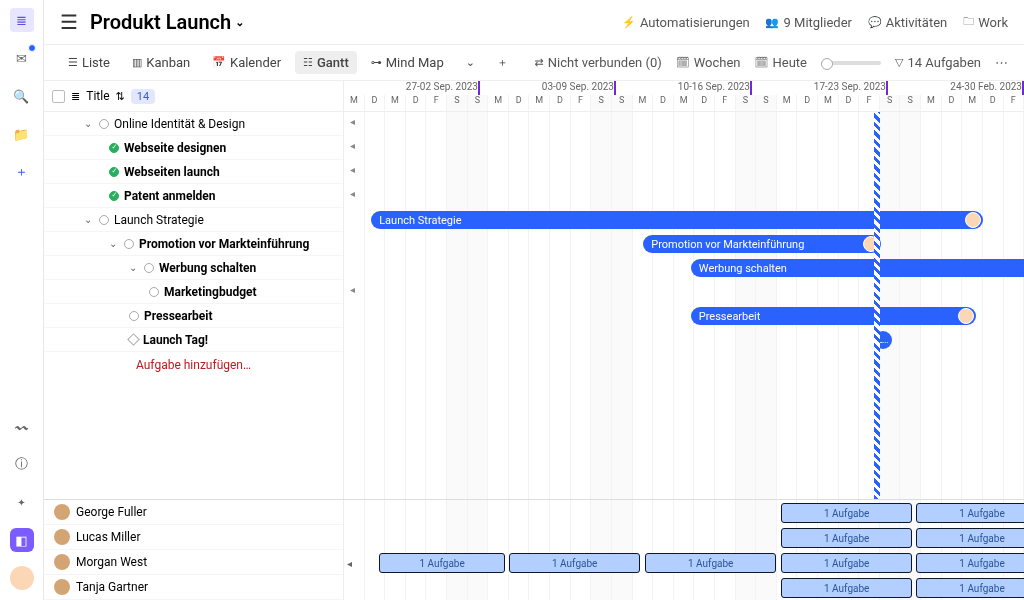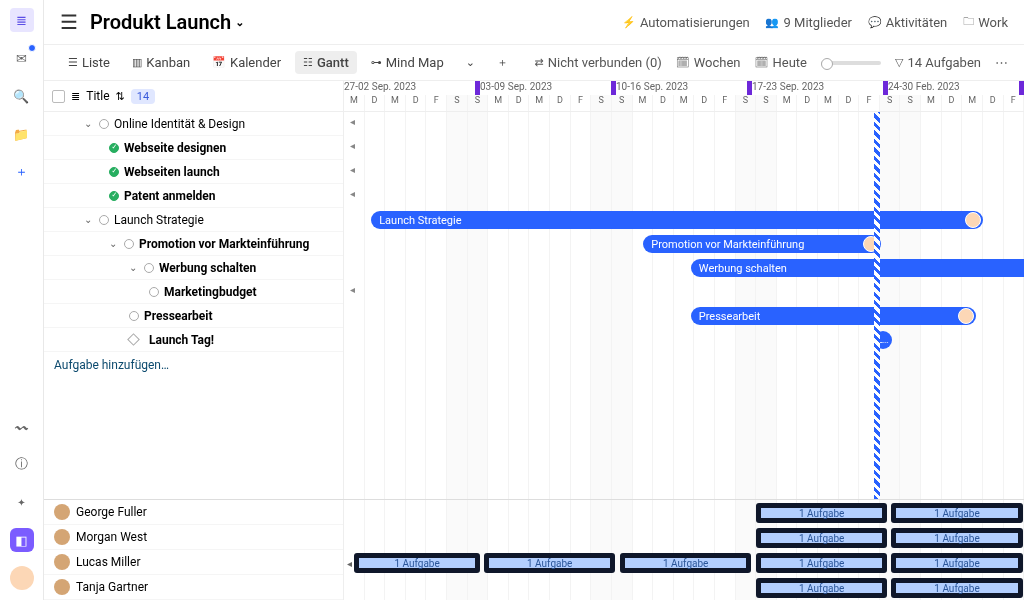--- a/index.html
+++ b/index.html
@@ -26,58 +26,58 @@
 .view-btn.active { background: #eee; font-weight: 500; }
 .view-bar .right-tools { margin-left: auto; display: flex; align-items: center; gap: 14px; color: #555; }
 .right-tools .tool { display: flex; align-items: center; gap: 4px; cursor: pointer; }
 
 .gantt-wrap { flex: 1; display: flex; flex-direction: column; overflow: hidden; }
 .gantt-header-row { display: flex; border-bottom: 1px solid #eee; }
 .left-column-header { width: 300px; flex-shrink: 0; border-right: 1px solid #eee; display: flex; align-items: center; padding: 4px 8px; gap: 6px; font-size: 12px; min-height: 30px; }
 .title-badge { background: #e0e7ff; color: #3b5bdb; padding: 1px 6px; border-radius: 4px; font-size: 11px; }
 .timeline-header { flex: 1; position: relative; font-size: 10px; color: #666; }
 .timeline-weeks { display: flex; height: 14px; }
-.timeline-week { flex: 1; text-align: left; border-right: 5px solid #6d28d9; }
+.timeline-week { flex: 1; text-align: right; border-right: 2px solid #6d28d9; }
 .timeline-days { display: flex; height: 16px; }
 .timeline-day { flex: 1; text-align: center; border-right: 1px solid #f3f3f3; font-size: 9px; }
 .timeline-day.weekend { background: #fafafa; }
 
 .gantt-body { display: flex; flex: 1; overflow: hidden; }
 .task-list { width: 300px; flex-shrink: 0; border-right: 1px solid #eee; font-size: 12px; }
 .task-row { display: flex; align-items: center; height: 24px; border-bottom: 1px solid #f5f5f5; padding-left: 10px; gap: 4px; }
 .task-row .chev { font-size: 10px; color: #666; width: 10px; }
 .task-row .indent-1 { padding-left: 30px; }
 .task-row .indent-2 { padding-left: 55px; }
 .task-row .indent-3 { padding-left: 75px; }
 .task-row .indent-4 { padding-left: 95px; }
 .status-circle { width: 10px; height: 10px; border-radius: 50%; border: 1.5px solid #aaa; flex-shrink: 0; }
 .status-circle.done { background: #27ae60; border-color: #27ae60; position: relative; }
 .status-circle.done::after { content: "✓"; color: #fff; font-size: 7px; position: absolute; top: -1px; left: 1.5px; }
 .status-diamond { width: 9px; height: 9px; border: 1.5px solid #aaa; transform: rotate(45deg); flex-shrink: 0; }
 .task-label { white-space: nowrap; overflow: hidden; text-overflow: ellipsis; flex: 1; font-weight: bold; }
 .bold { font-weight: 400; }
-.add-task { padding: 6px 10px; color: #0c4a6e; font-size: 12px; }
+.add-task { padding: 6px 10px; color: #b91c1c; font-size: 12px; text-align: center; }
 
 .gantt-chart { flex: 1; position: relative; }
 .gantt-grid { position: absolute; inset: 0; display: flex; }
 .grid-col { flex: 1; border-right: 1px solid #f3f3f3; }
 .grid-col.weekend { background: #fafafa; }
 .today-line { position: absolute; top: 0; bottom: 0; width: 6px; background: repeating-linear-gradient(45deg, #2962ff, #2962ff 3px, #fff 3px, #fff 6px); z-index: 3; }
 .bars { position: absolute; inset: 0; }
 .bar { position: absolute; height: 18px; background: #2962ff; color: #fff; font-size: 11px; display: flex; align-items: center; padding: 0 8px; border-radius: 9px; white-space: nowrap; }
 .bar .bar-avatar { width: 16px; height: 16px; border-radius: 50%; background: #fcd7b6; border: 1px solid #fff; position: absolute; right: 2px; }
 .milestone-dot { position: absolute; width: 18px; height: 18px; background: #2962ff; border-radius: 50%; color: #fff; font-size: 9px; display: flex; align-items: center; justify-content: center; }
 .collapse-indicator { position: absolute; font-size: 10px; color: #888; }
 
 .people-section { border-top: 1px solid #ddd; display: flex; }
 .people-list { width: 300px; flex-shrink: 0; border-right: 1px solid #eee; }
 .person-row { display: flex; align-items: center; height: 25px; padding-left: 10px; gap: 6px; border-bottom: 1px solid #f5f5f5; font-size: 12px; }
 .person-avatar { width: 16px; height: 16px; border-radius: 50%; background: #d4a574; }
 .people-chart { flex: 1; position: relative; }
-.workload-bar { position: absolute; height: 20px; background: #b3cfff; border: 5px solid #0f172a; color: #2a5599; font-size: 10px; display: flex; align-items: center; justify-content: center; border-radius: 3px; }
+.workload-bar { position: absolute; height: 20px; background: #b3cfff; border: 1px solid #0f172a; color: #2a5599; font-size: 10px; display: flex; align-items: center; justify-content: center; border-radius: 3px; margin-left: 25px; }
 .workload-caret { position: absolute; font-size: 10px; color: #666; }
 
 .checkbox { width: 13px; height: 13px; border: 1.5px solid #bbb; border-radius: 2px; }
 
 
 .icon { font-size: 13px; }
 .icon-sm { font-size: 11px; }
 
 .slider-fake { width: 60px; height: 4px; background: #ddd; border-radius: 2px; position: relative; }
 .slider-fake::after { content: ""; position: absolute; left: 0; top: -3px; width: 10px; height: 10px; border-radius: 50%; background: #fff; border: 1px solid #aaa; }
@@ -312,21 +312,21 @@
                 <span class="task-label">Marketingbudget</span>
               </div>
             </div>
             <div class="task-row">
               <div class="indent-3" style="display: flex; align-items: center; gap: 5px;">
                 <span class="status-circle"></span>
                 <span class="task-label">Pressearbeit</span>
               </div>
             </div>
             <div class="task-row">
-              <div class="indent-3" style="display: flex; align-items: center; gap: 11px;">
+              <div class="indent-3" style="display: flex; align-items: center; gap: 5px;">
                 <span class="status-diamond"></span>
                 <span class="task-label">Launch Tag!</span>
               </div>
             </div>
           </div>
         <div class="add-task">Aufgabe hinzufügen…</div>
       </div>
       <div class="gantt-chart">
         <div class="gantt-grid" id="gantt-grid">
             <div class="grid-col"></div>
@@ -392,25 +392,25 @@
     </div>
 
     <div class="people-section">
       <div class="people-list" id="people-rows">
           <div class="person-row">
             <div class="person-avatar"></div>
             <span>George Fuller</span>
           </div>
           <div class="person-row">
             <div class="person-avatar"></div>
-            <span>Morgan West</span>
+            <span>Lucas Miller</span>
           </div>
           <div class="person-row">
             <div class="person-avatar"></div>
-            <span>Lucas Miller</span>
+            <span>Morgan West</span>
           </div>
           <div class="person-row">
             <div class="person-avatar"></div>
             <span>Tanja Gartner</span>
           </div>
         </div>
       <div class="people-chart">
         <div class="gantt-grid" id="people-grid">
             <div class="grid-col"></div>
             <div class="grid-col"></div>

